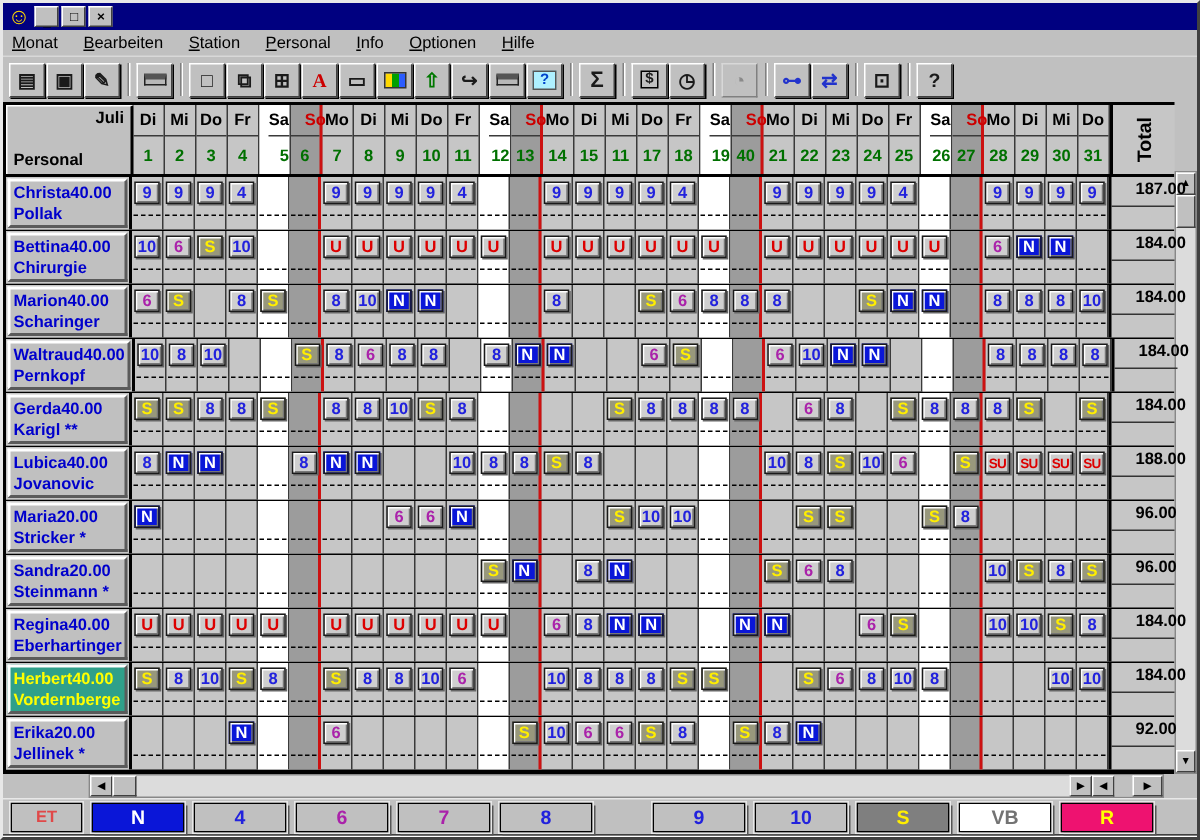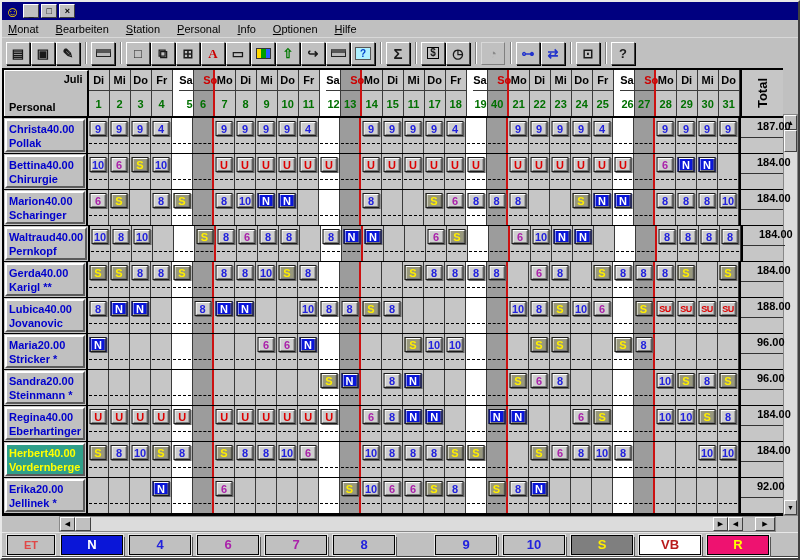--- a/index.html
+++ b/index.html
@@ -1299,18 +1299,18 @@
   <div class="legend" id="legend">
       <div class="litem small" style="background: rgb(192, 192, 192); color: rgb(224, 72, 72);">ET</div>
       <div class="litem" style="background: rgb(10, 22, 216); color: rgb(255, 255, 255);">N</div>
       <div class="litem" style="background: rgb(192, 192, 192); color: rgb(34, 34, 221);">4</div>
       <div class="litem" style="background: rgb(192, 192, 192); color: rgb(170, 34, 170);">6</div>
       <div class="litem" style="background: rgb(192, 192, 192); color: rgb(170, 34, 170);">7</div>
       <div class="litem gap" style="background: rgb(192, 192, 192); color: rgb(34, 34, 221);">8</div>
       <div class="litem" style="background: rgb(192, 192, 192); color: rgb(34, 34, 221);">9</div>
       <div class="litem" style="background: rgb(192, 192, 192); color: rgb(34, 34, 221);">10</div>
       <div class="litem" style="background: rgb(127, 127, 127); color: rgb(255, 238, 0);">S</div>
-      <div class="litem" style="background: rgb(255, 255, 255); color: #b91c1c;">VB</div>
+      <div class="litem" style="background: rgb(255, 255, 255); color: #737373;">VB</div>
       <div class="litem" style="background: rgb(238, 18, 112); color: rgb(255, 255, 0);">R</div>
     </div>
 
   <div class="statusbar"></div>
 </div>
 
 </body></html>

